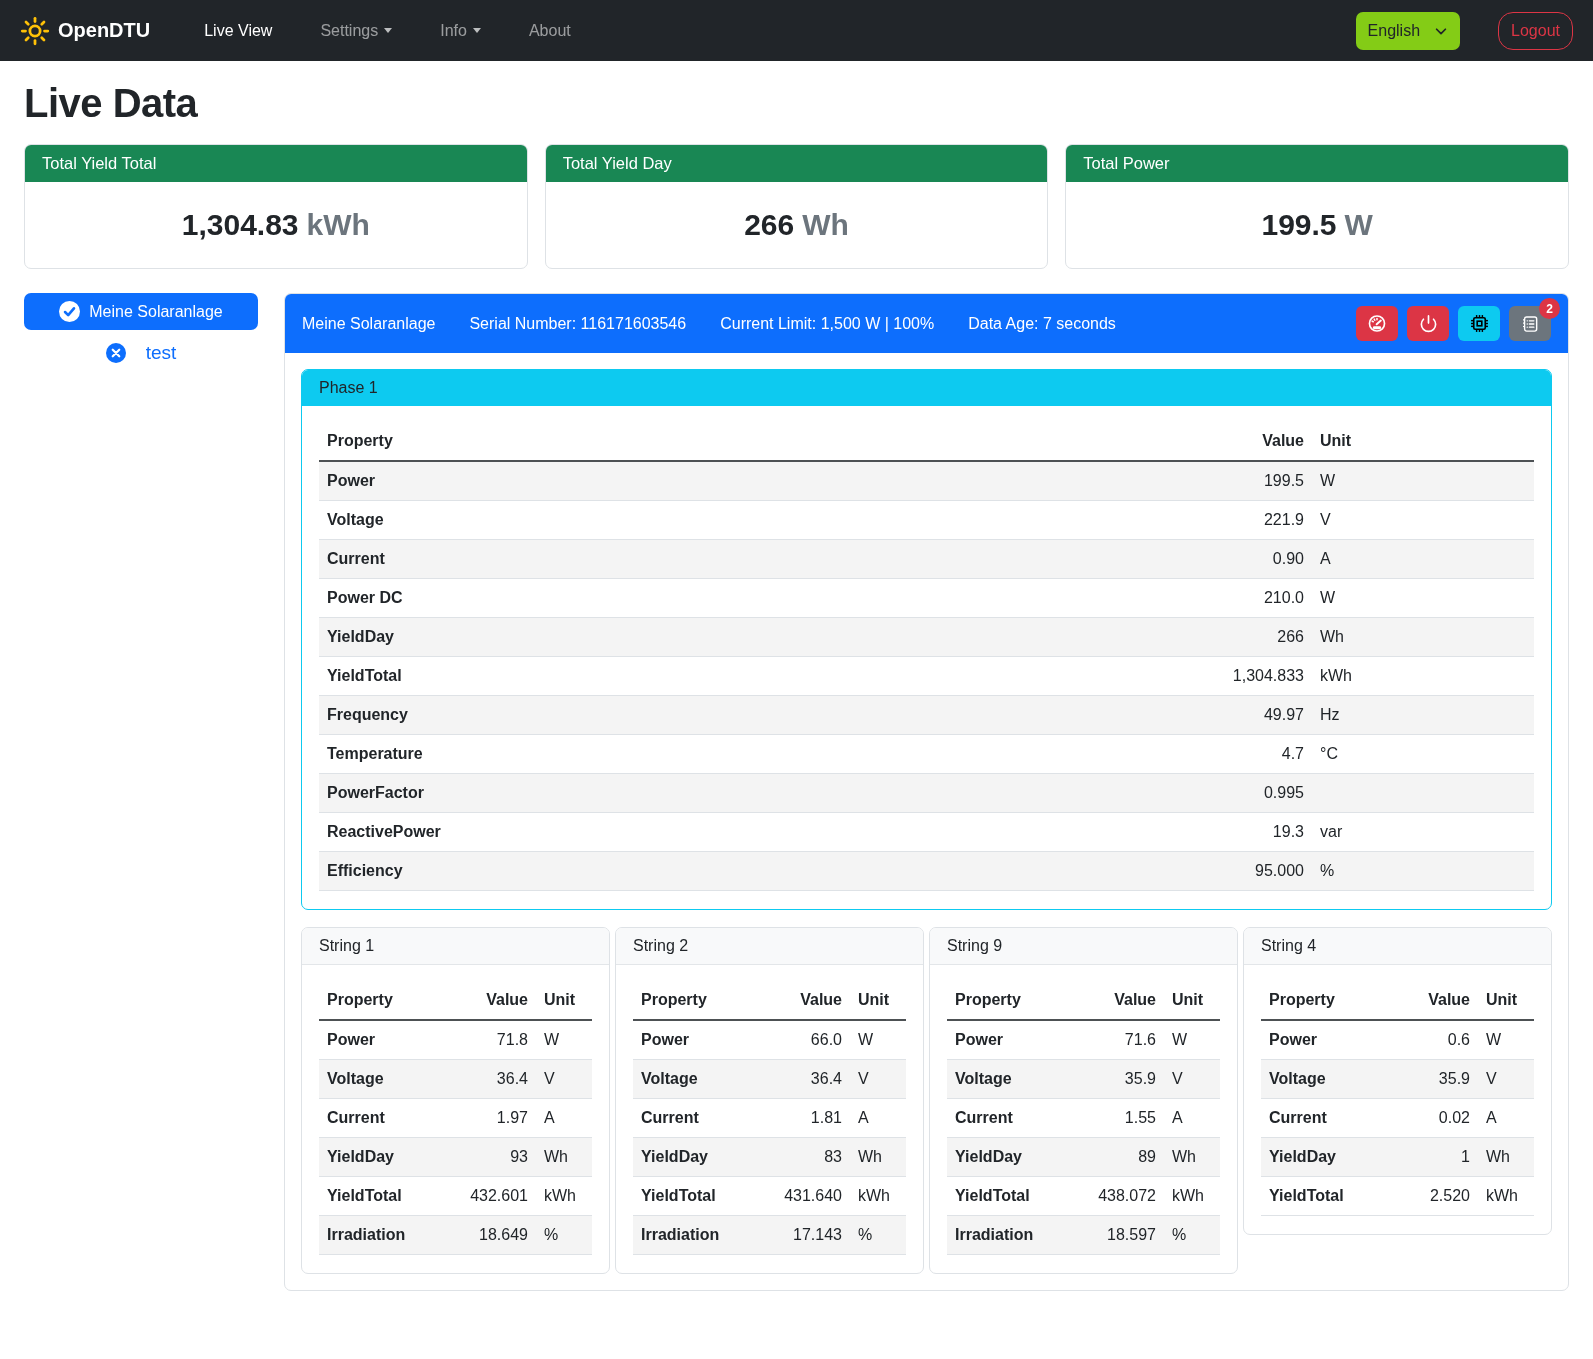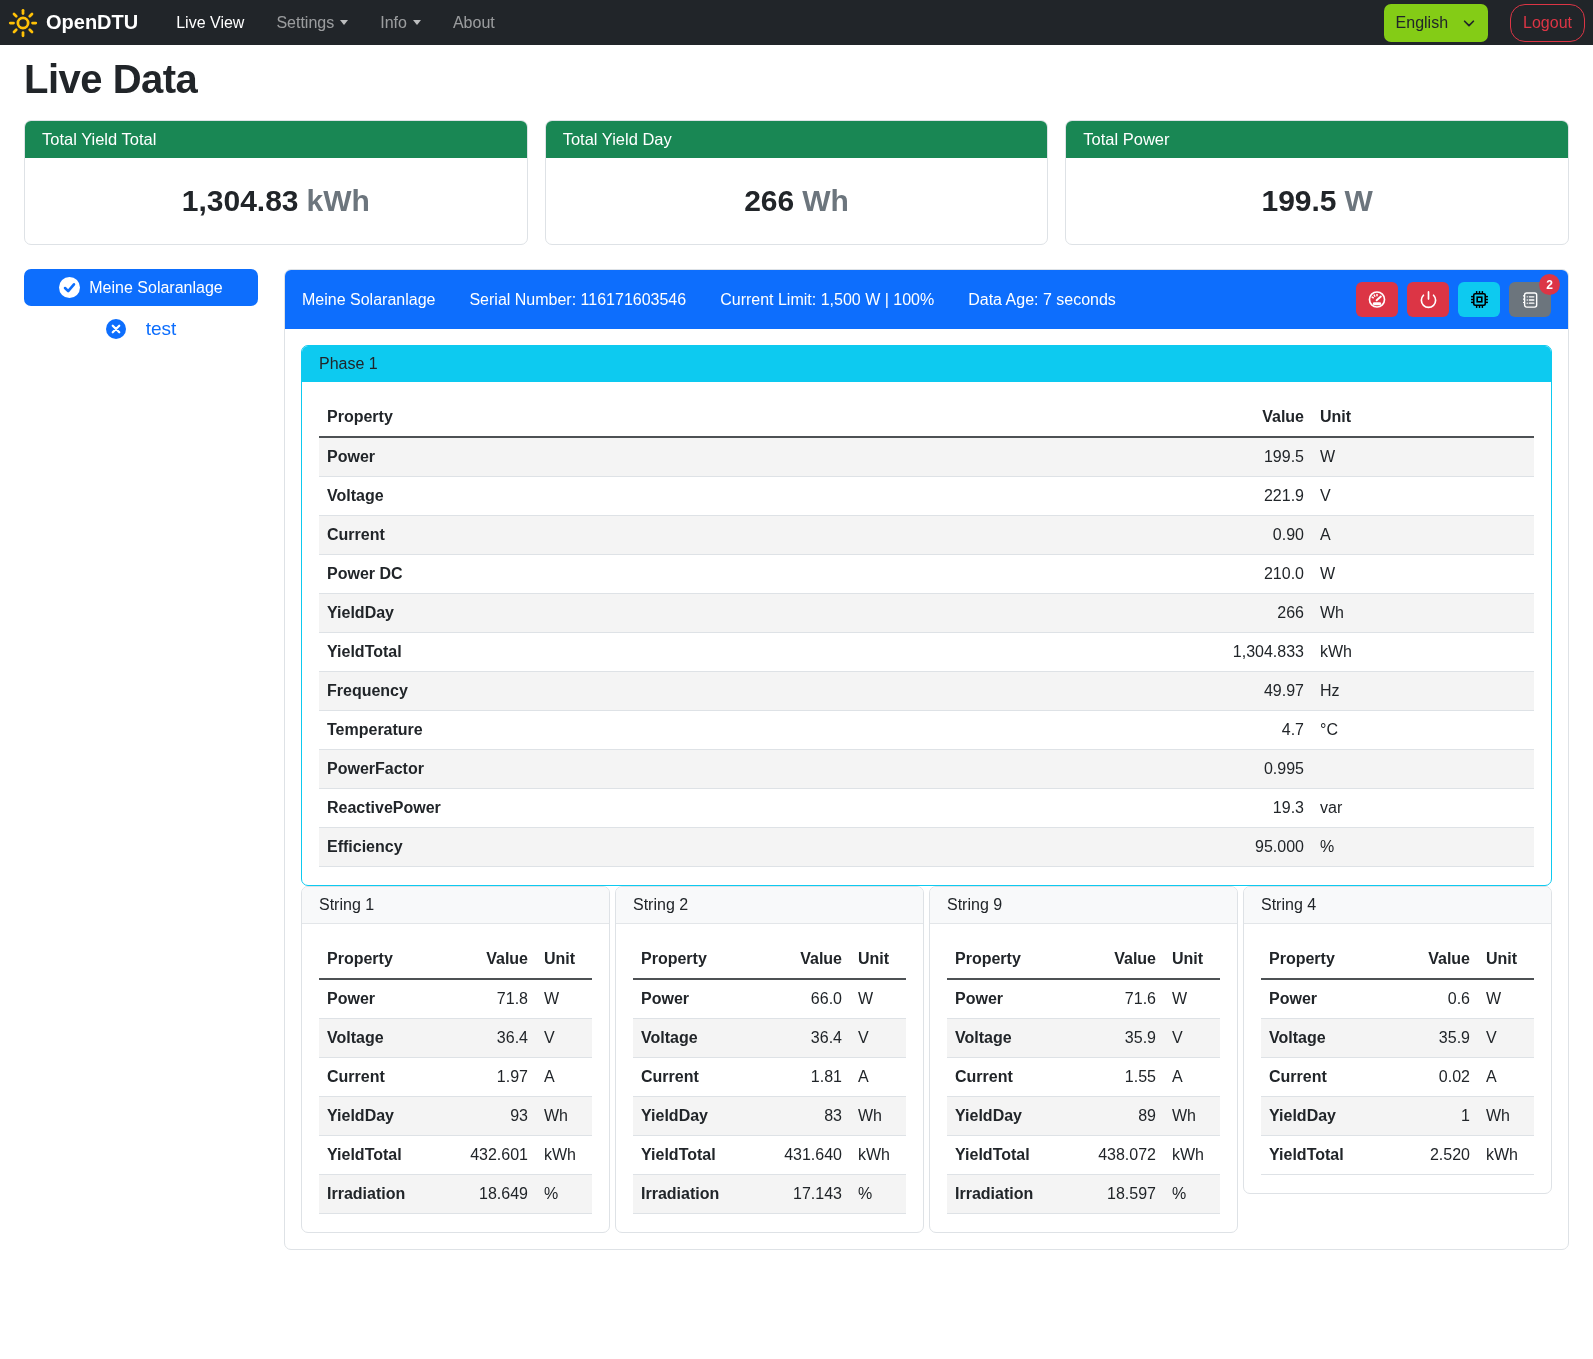--- a/index.html
+++ b/index.html
@@ -7,25 +7,25 @@
   body {
     width: 1593px;
     font-family: "Liberation Sans", "DejaVu Sans", sans-serif;
     color: #212529;
     font-size: 16px;
   }
 
   
   .navbar {
     background: #212529;
-    height: 45px;
+    height: 61px;
     display: flex;
     align-items: center;
-    padding: 0 8px;
-    gap: 8px;
+    padding: 0 20px;
+    gap: 24px;
   }
   .brand { display:flex; align-items:center; gap:8px; color:#fff; font-size:20px; font-weight:700; margin-right:18px; cursor:pointer; }
   .nav-link {
     color: rgba(255,255,255,.55);
     padding: 8px 12px;
     cursor: pointer;
     display:flex; align-items:center; gap:6px;
   }
   .nav-link.active { color:#fff; }
   .caret {
@@ -39,21 +39,21 @@
     height:38px; padding:0 12px; display:flex; align-items:center; gap:14px;
     font-size:16px; cursor:pointer; margin-right:14px;
   }
   .logout-btn {
     background:transparent; color:#dc3545; border:1px solid #dc3545;
     border-radius:15px; height:38px; padding:0 12px; font-size:16px; cursor:pointer;
     font-family:inherit;
   }
 
   
-  .main { padding: 6px 24px 12px 24px; }
+  .main { padding: 14px 24px 12px 24px; }
   h1.page-title { font-size:40px; font-weight:600; margin: 6px 0 18px 0; letter-spacing:-0.5px; }
 
   .card { border:1px solid #dee2e6; border-radius:7px; background:#fff; overflow:hidden; }
   .summary-grid { display:grid; grid-template-columns:repeat(3,1fr); gap:17px; }
   .summary-card .card-header {
     background:#198754; color:#fff; padding:9px 17px; font-size:16.5px;
   }
   .summary-card .card-body { text-align:center; padding:26px 16px; }
   .summary-value { font-size:30px; font-weight:600; color:#212529; }
   .summary-unit { font-size:30px; font-weight:600; color:#6c757d; margin-left:8px; }
@@ -109,21 +109,21 @@
   table.data-table .val, table.data-table thead th.h-val { text-align:right; }
   .striped-odd tbody tr:nth-child(odd) { background:#f4f4f4; }
   .striped-even tbody tr:nth-child(even) { background:#f4f4f4; }
 
   .phase-table .h-val, .phase-table .val { width:120px; }
   .phase-table .h-unit, .phase-table .unit { width:222px; }
   .string-table .h-val, .string-table .val { width:92px; }
   .string-table .h-unit, .string-table .unit { width:56px; }
 
   
-  .strings-grid { display:grid; grid-template-columns:repeat(4,1fr); gap:5px; align-items:start; }
+  .strings-grid { display:grid; grid-template-columns:repeat(4,1fr); gap:5px; margin-top:17px; align-items:start; }
   .string-card { border:1px solid #dee2e6; border-radius:7px; }
   .string-header { background:#f8f9fa; color:#212529; padding:9px 17px; font-size:16px; border-bottom:1px solid #e3e6e9; border-radius:6px 6px 0 0; }
   .string-body { padding:8px 17px 1px 17px; }
 
   svg { display:block; }
 </style>
 </head>
 <body>
 
 <nav class="navbar">

